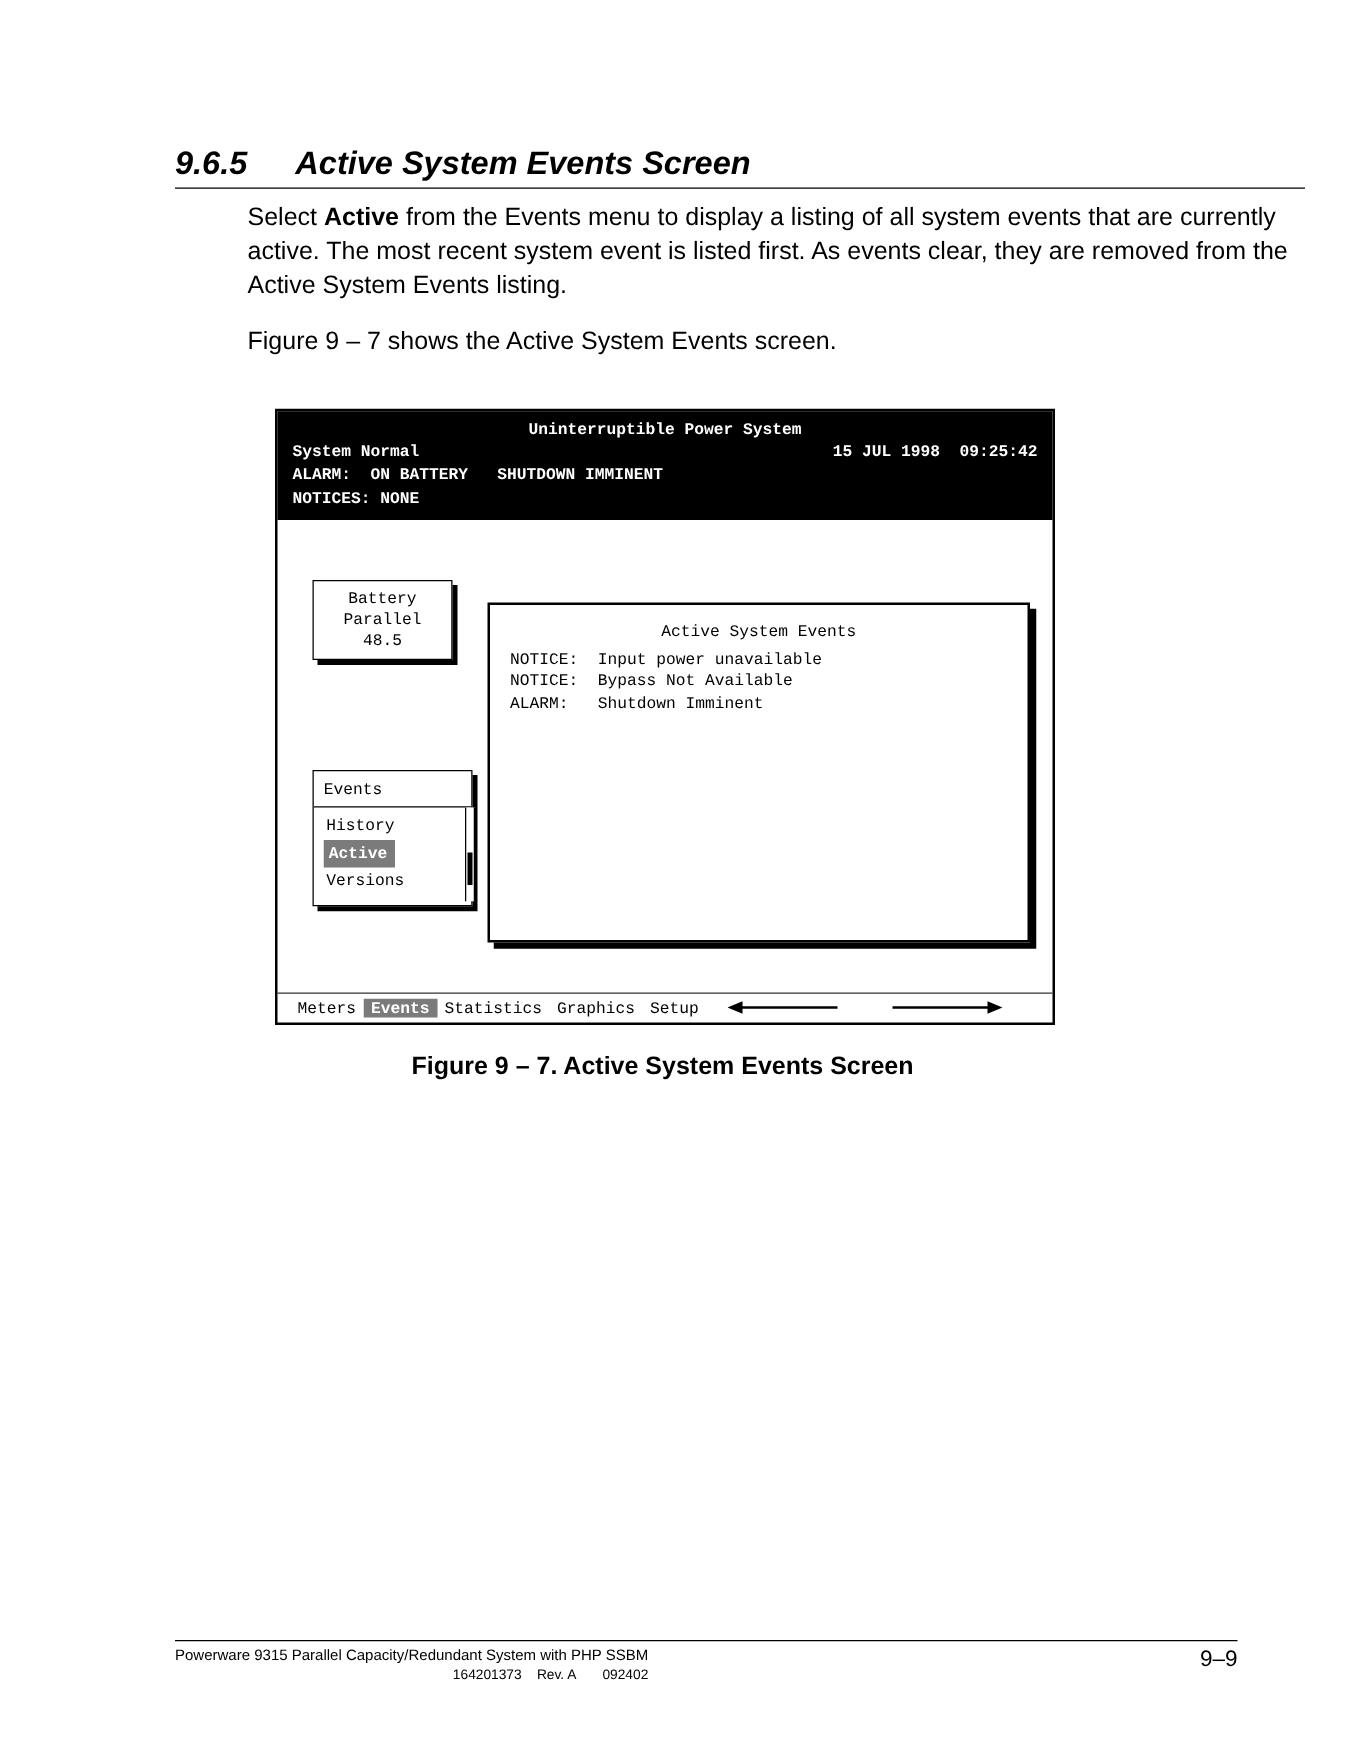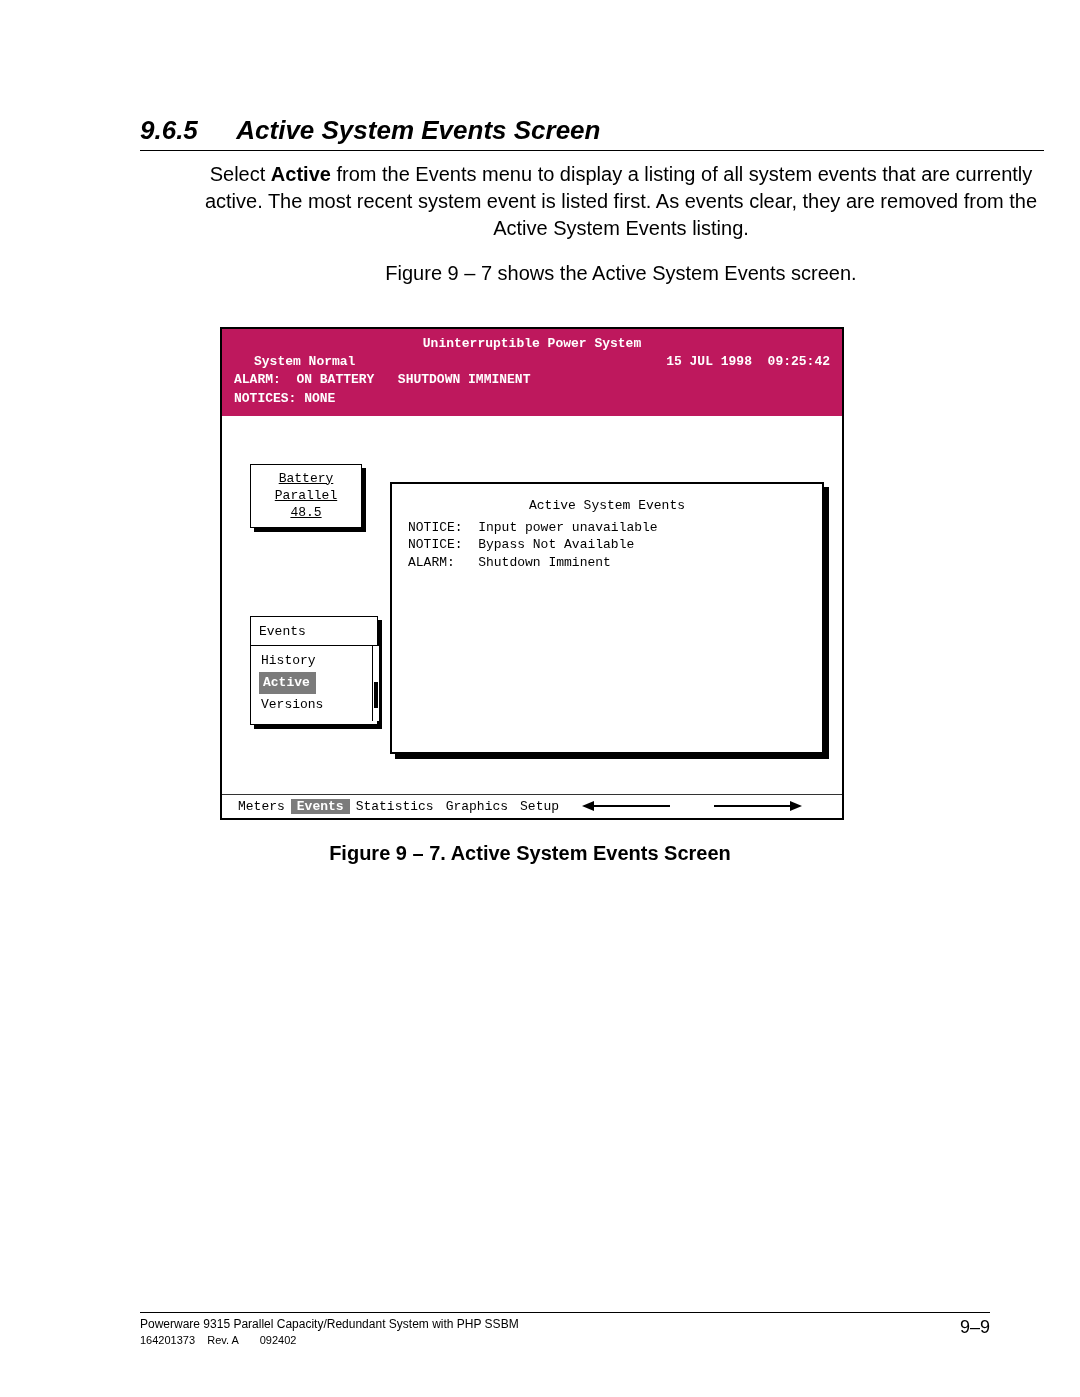--- a/index.html
+++ b/index.html
@@ -31,44 +31,44 @@
   hr.rule {
     border: none;
     border-top: 1px solid #000;
     margin: 2px 0 10px 0;
   }
   .body-text {
     margin-left: 58px;
     font-size: 20px;
     line-height: 1.35;
   }
-  .body-text p { margin: 0 0 18px 0; text-align: center; }
+  .body-text p { margin: 0 0 18px 0; }
 
   
   .term-wrap {
     margin: 40px 0 10px 80px;
     width: 620px;
   }
   .terminal {
     width: 620px;
     border: 2px solid #000;
     background: #fff;
     font-family: "Courier New", monospace;
     font-size: 13px;
     color: #000;
   }
   .term-header {
-    background: #be185d;
+    background: #000000;
     color: #fff;
     padding: 6px 12px 8px 12px;
     font-weight: bold;
     line-height: 1.4;
   }
   .term-header .title-row { text-align: center; }
-  .term-header .status-row { display: flex; justify-content: space-between; margin-left: 20px; }
+  .term-header .status-row { display: flex; justify-content: space-between; }
   .term-header .status-row .left { white-space: pre; }
   .term-header .status-row .right { white-space: pre; }
   .term-header .alarm-row { white-space: pre; }
   .term-header .notice-row { white-space: pre; }
 
   .term-body {
     position: relative;
     padding: 40px 18px 8px 18px;
     min-height: 330px;
   }
@@ -90,21 +90,20 @@
     position: relative;
     z-index: 1;
     background: #fff;
     border: 1px solid #000;
   }
 
   .battery-box {
     position: absolute;
     top: 48px;
     left: 28px;
-    text-decoration: underline;
   }
   .battery-box .inner {
     width: 110px;
     padding: 6px 0;
     text-align: center;
     line-height: 1.3;
   }
 
   .menu-box {
     position: absolute;
@@ -192,21 +191,21 @@
   }
 
   
   .footer {
     position: absolute;
     left: 140px; right: 90px;
     bottom: 50px;
     font-size: 12px;
   }
   .footer hr { border: none; border-top: 1px solid #000; margin: 0 0 4px 0; }
-  .footer-row { display: flex; justify-content: space-between; align-items: flex-start; }
+  .footer-row { display: flex; justify-content: space-between; align-items: flex-start; text-align: right; }
   .footer-left { line-height: 1.3; }
   .footer-right { font-size: 18px; }
   .footer .small { font-size: 11px; white-space: pre; }
 </style>
 </head>
 <body>
 
 <div class="page">
 
   <div class="section-heading">

